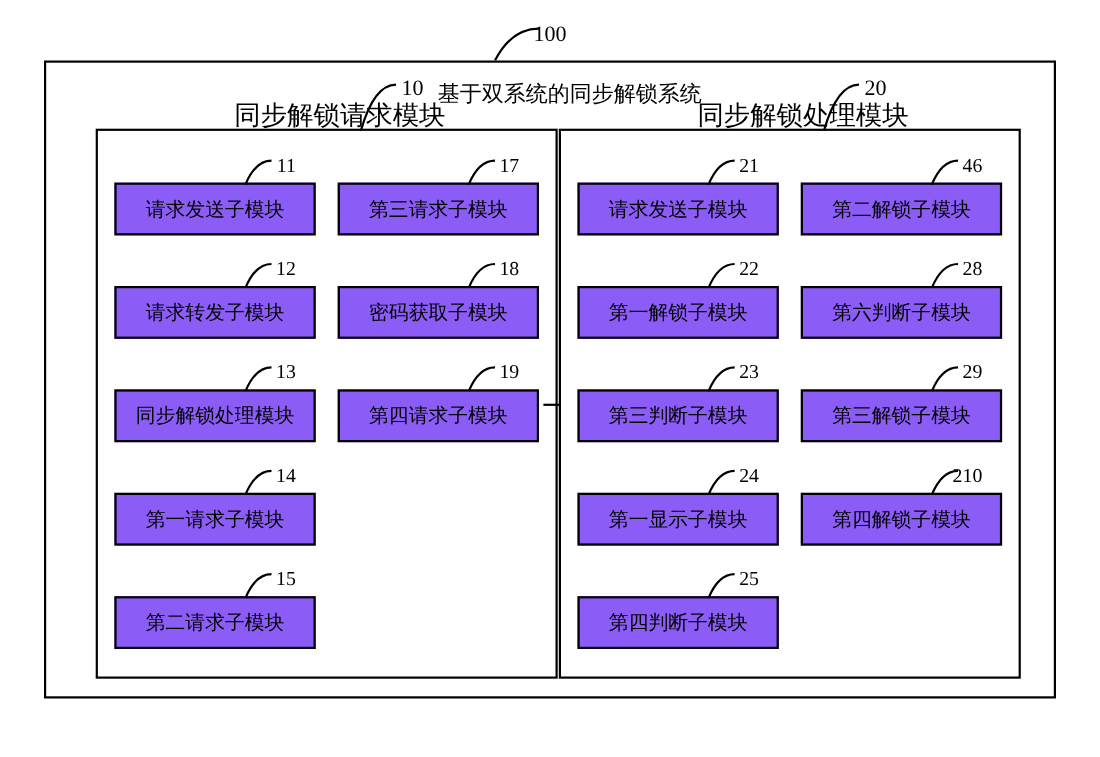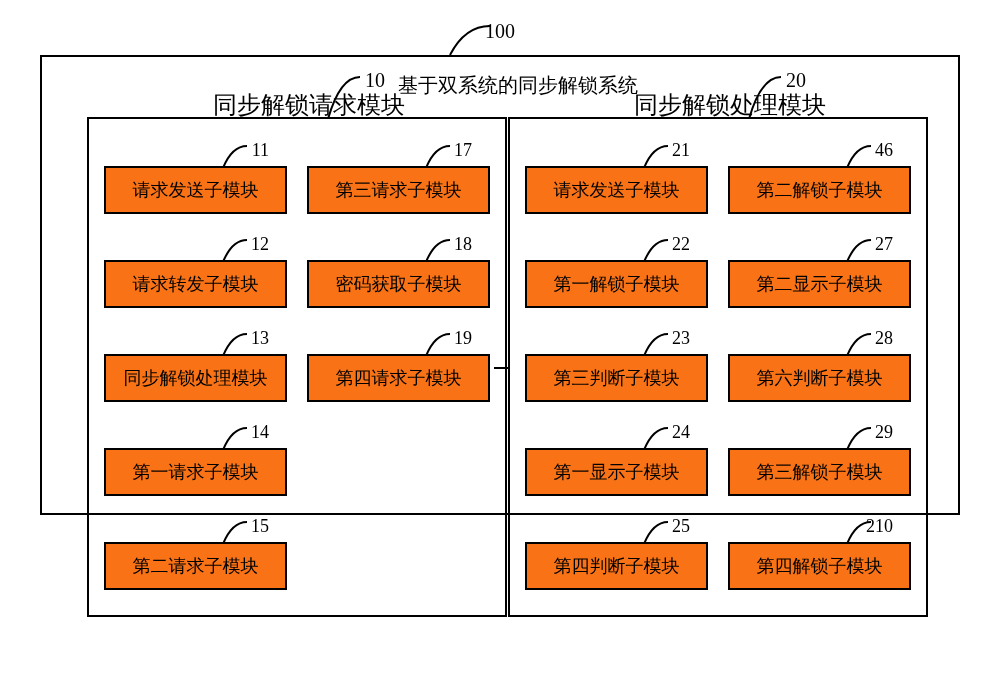--- a/index.html
+++ b/index.html
@@ -10,21 +10,21 @@
     font-family: "SimSun", "宋体", serif;
     width: 1000px;
     height: 688px;
     position: relative;
   }
   .outer-wrap {
     position: absolute;
     left: 40px;
     top: 55px;
     width: 920px;
-    height: 460px;
+    height: 580px;
   }
   .outer-box {
     width: 100%;
     height: 100%;
     border: 2px solid #000;
     position: relative;
   }
   .outer-title {
     position: absolute;
     top: -70px;
@@ -100,21 +100,21 @@
     height: 80px;
   }
   .cell {
     border: 2px solid #000;
     height: 48px;
     margin-top: 32px;
     display: flex;
     align-items: center;
     justify-content: center;
     font-size: 18px;
-    background: #f97316;
+    background: #8b5cf6;
   }
   .cell-num {
     position: absolute;
     top: 6px;
     right: 18px;
     font-size: 18px;
   }
   .cell-lead {
     position: absolute;
     top: 6px;
@@ -266,27 +266,20 @@
             <svg class="cell-lead" viewBox="0 0 30 28">
                 <path d="M30 6 Q 15 6 6 28" stroke="#000" stroke-width="2" fill="none"></path>
               </svg>
             <div class="cell-num">46</div>
             <div class="cell">第二解锁子模块</div>
           </div>
           <div class="cell-wrap">
             <svg class="cell-lead" viewBox="0 0 30 28">
                 <path d="M30 6 Q 15 6 6 28" stroke="#000" stroke-width="2" fill="none"></path>
               </svg>
-            <div class="cell-num">27</div>
-            <div class="cell">第二显示子模块</div>
-          </div>
-          <div class="cell-wrap">
-            <svg class="cell-lead" viewBox="0 0 30 28">
-                <path d="M30 6 Q 15 6 6 28" stroke="#000" stroke-width="2" fill="none"></path>
-              </svg>
             <div class="cell-num">28</div>
             <div class="cell">第六判断子模块</div>
           </div>
           <div class="cell-wrap">
             <svg class="cell-lead" viewBox="0 0 30 28">
                 <path d="M30 6 Q 15 6 6 28" stroke="#000" stroke-width="2" fill="none"></path>
               </svg>
             <div class="cell-num">29</div>
             <div class="cell">第三解锁子模块</div>
           </div>

